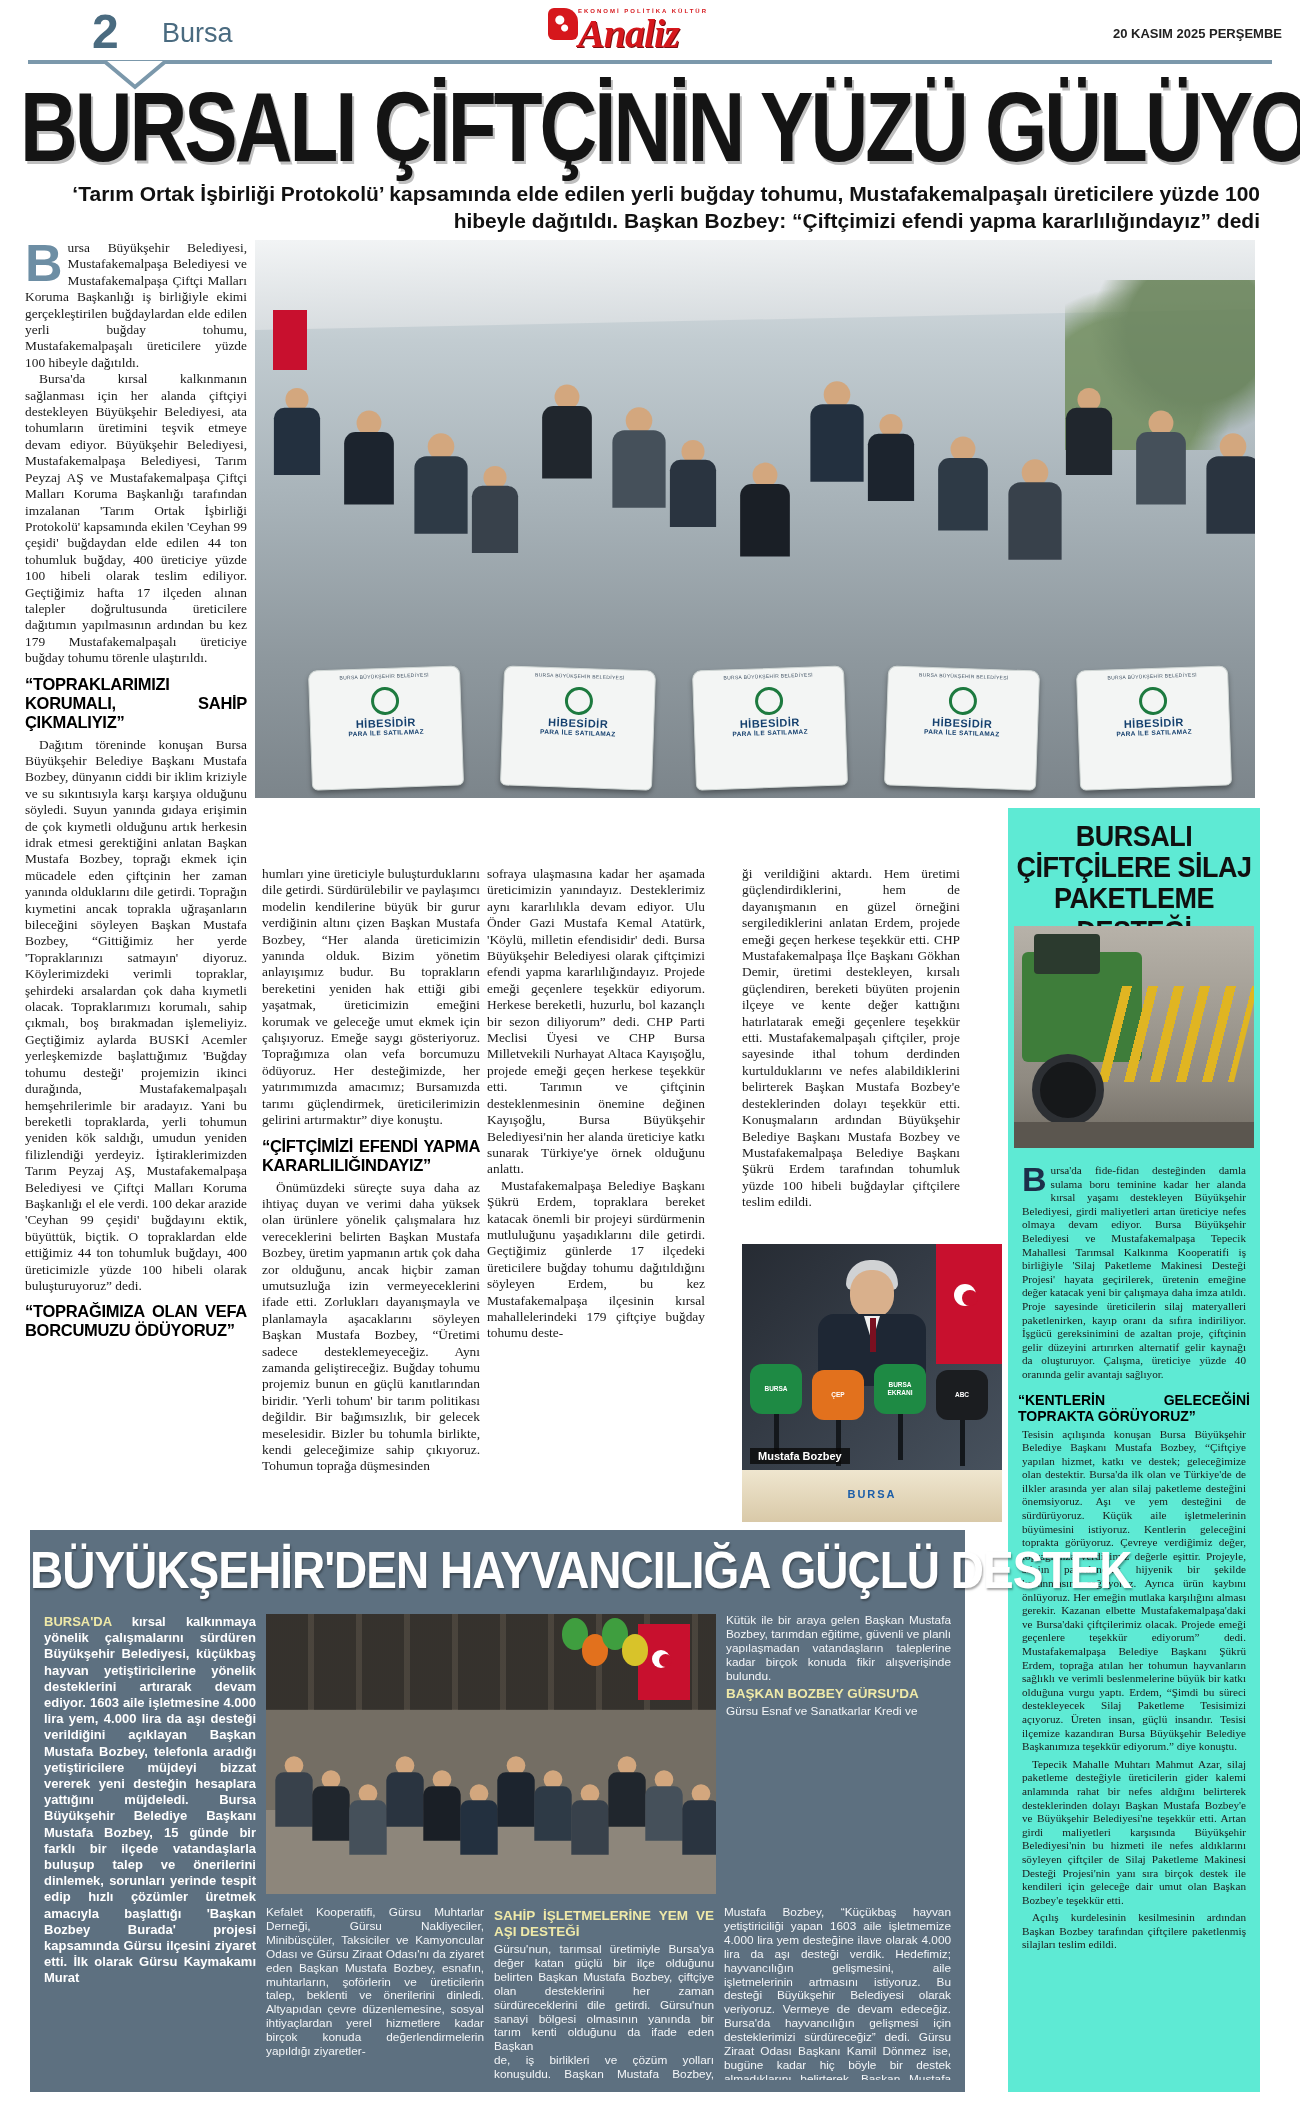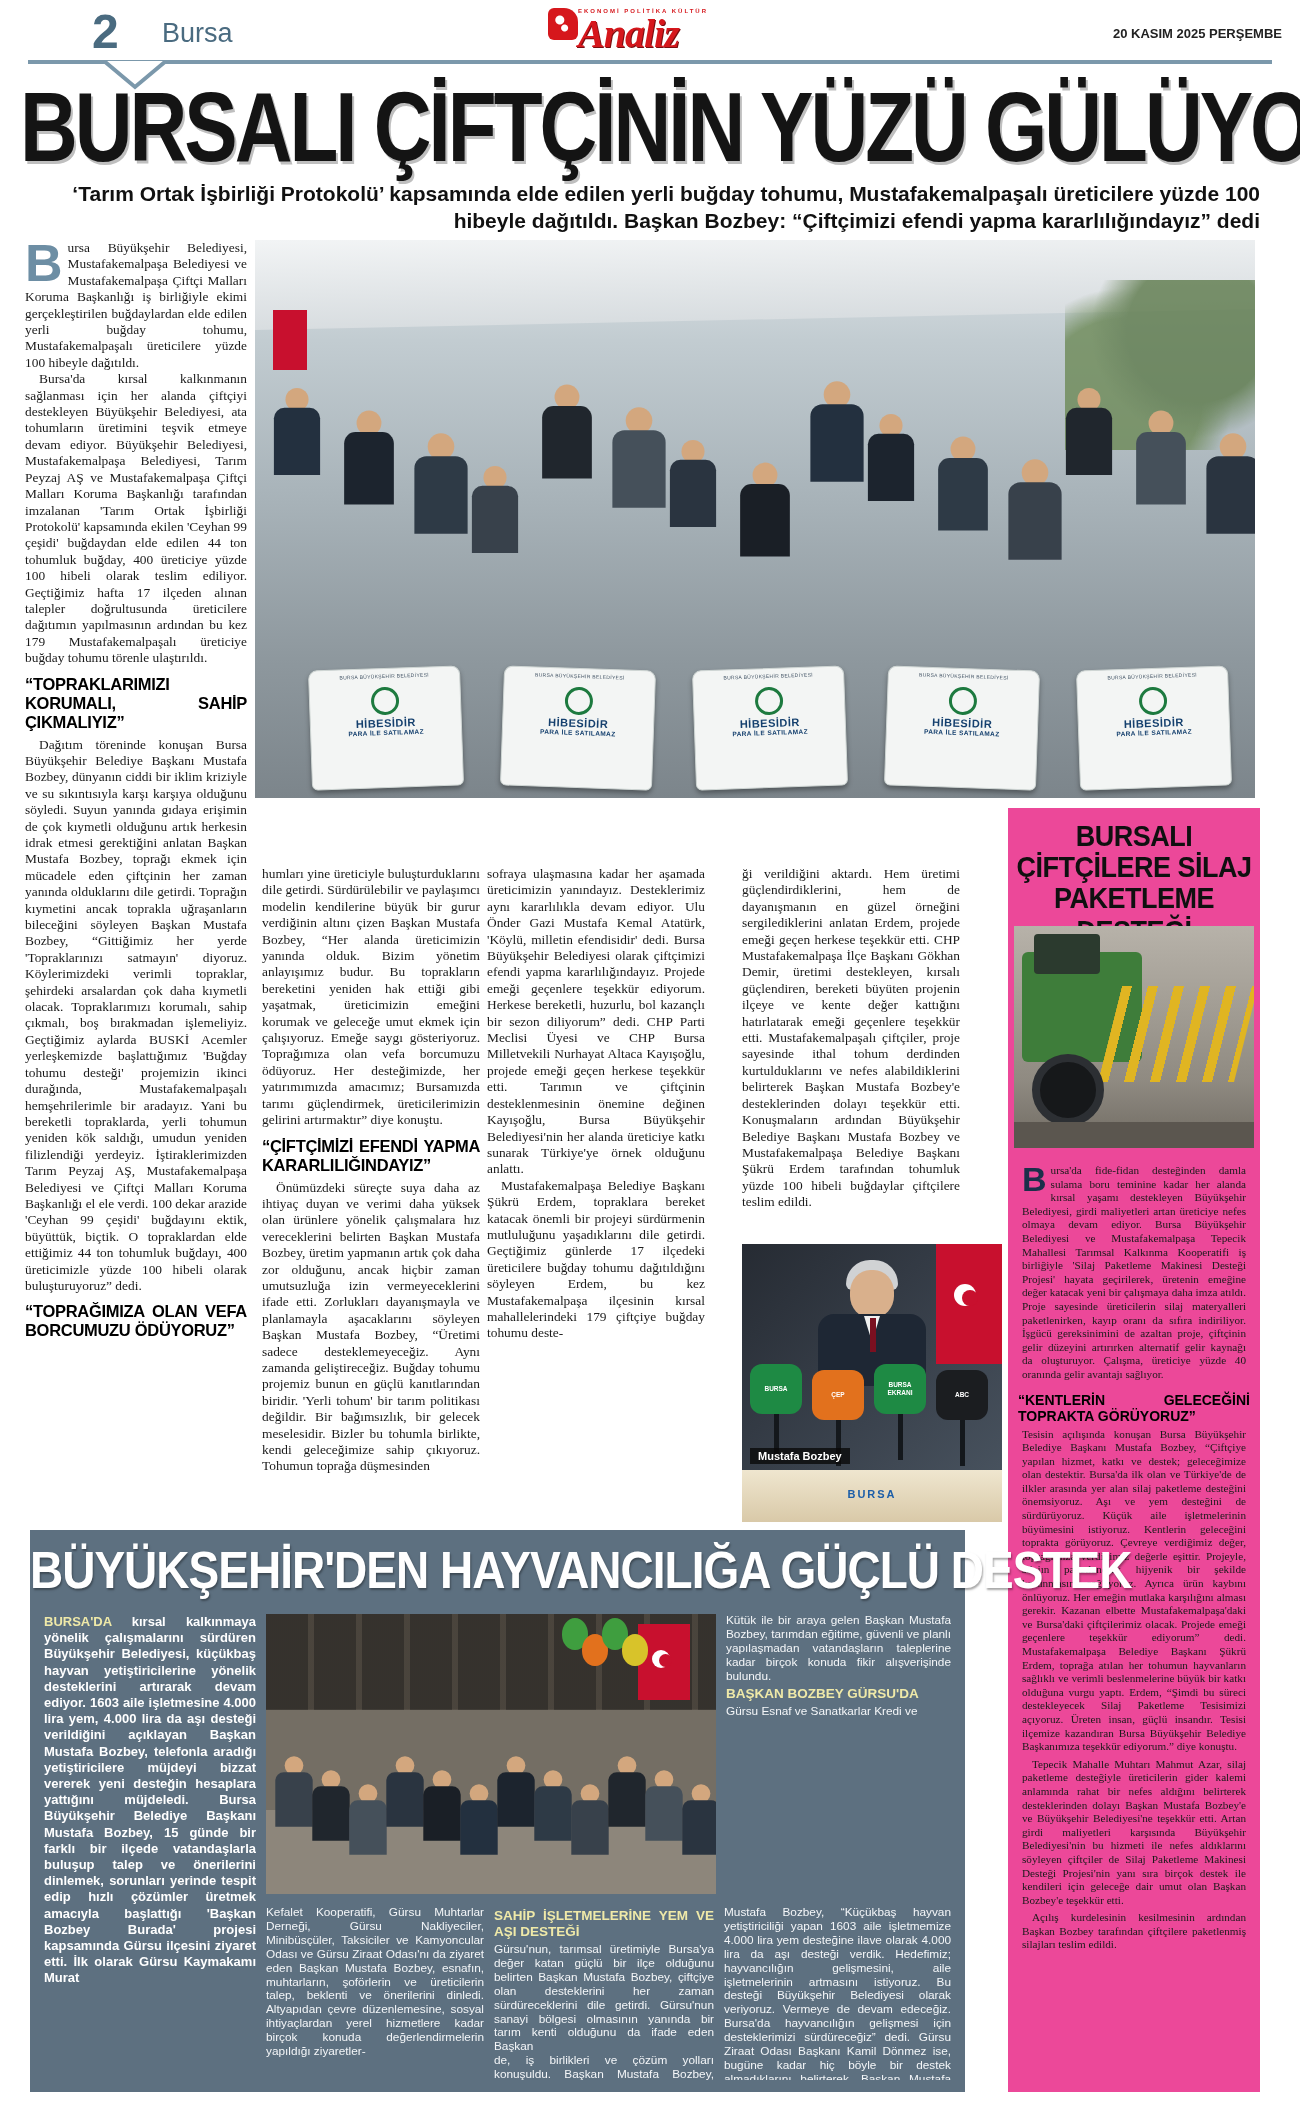--- a/index.html
+++ b/index.html
@@ -29,21 +29,21 @@
   .bodycol p{margin:0 0 0 0;text-indent:14px;}
   .bodycol p.noindent{text-indent:0;}
   .dropcap::first-letter{float:left;font-family:"Liberation Sans",sans-serif;font-weight:bold;font-size:52px;
       line-height:42px;padding:2px 5px 0 0;color:#6d8ea4;}
   .subhead{font-family:"Liberation Sans",sans-serif;font-weight:bold;font-size:16.5px;line-height:19px;
       color:#000;margin:8px 0 5px 0;letter-spacing:-0.3px;}
   .photo{overflow:hidden;position:absolute;}
   .caption-strip{position:absolute;background:rgba(10,10,10,.8);color:#fff;font-family:"Liberation Sans",sans-serif;
       font-weight:bold;font-size:11px;padding:2px 8px;}
   
-  #sidebar{background:#ec4899;}
+  #sidebar{background:#5eead4;}
   .side-head{font-family:"Liberation Sans",sans-serif;font-weight:bold;font-size:27px;line-height:31px;
       text-align:center;color:#101010;transform:scaleY(1.08);transform-origin:top;letter-spacing:-0.5px;}
   .side-body{font-size:11.2px;line-height:13.6px;text-align:justify;overflow:hidden;}
   .side-body p{margin:4px;text-indent:10px;}
   .side-body p.noindent{text-indent:0;}
   .side-sub{font-family:"Liberation Sans",sans-serif;font-weight:bold;font-size:14px;line-height:16px;color:#000;margin:10px 0 4px;}
   .sidecap::first-letter{float:left;font-family:"Liberation Sans",sans-serif;font-weight:bold;font-size:34px;
       line-height:28px;padding:1px 4px 0 0;color:#1c2f4a;}
   
   #bottomBox{background:#5d7080;}

